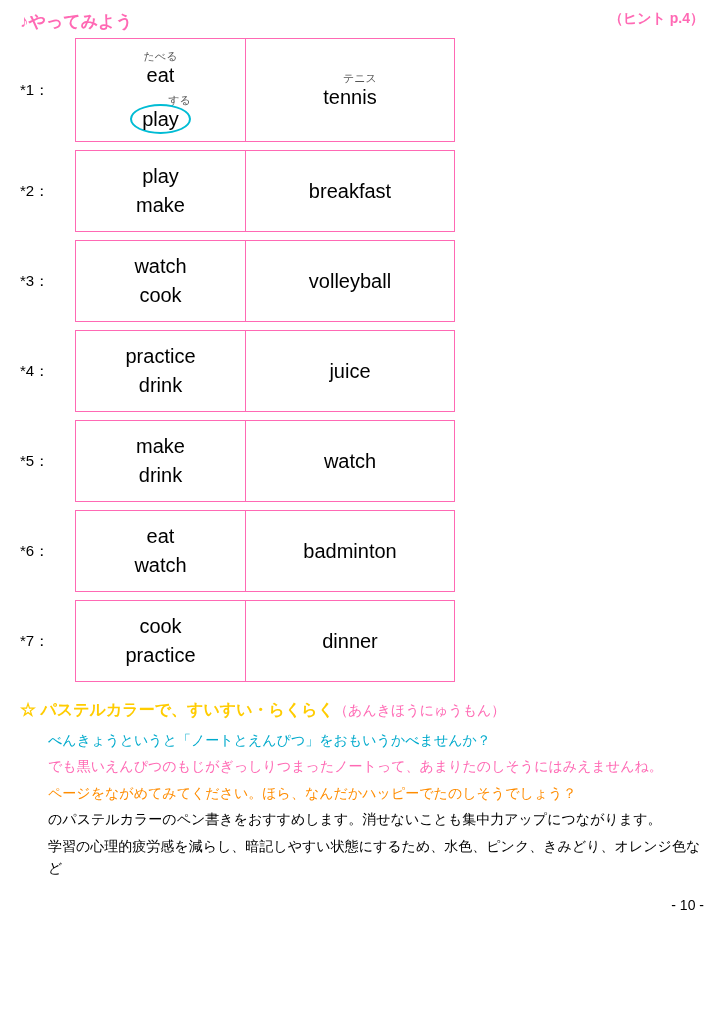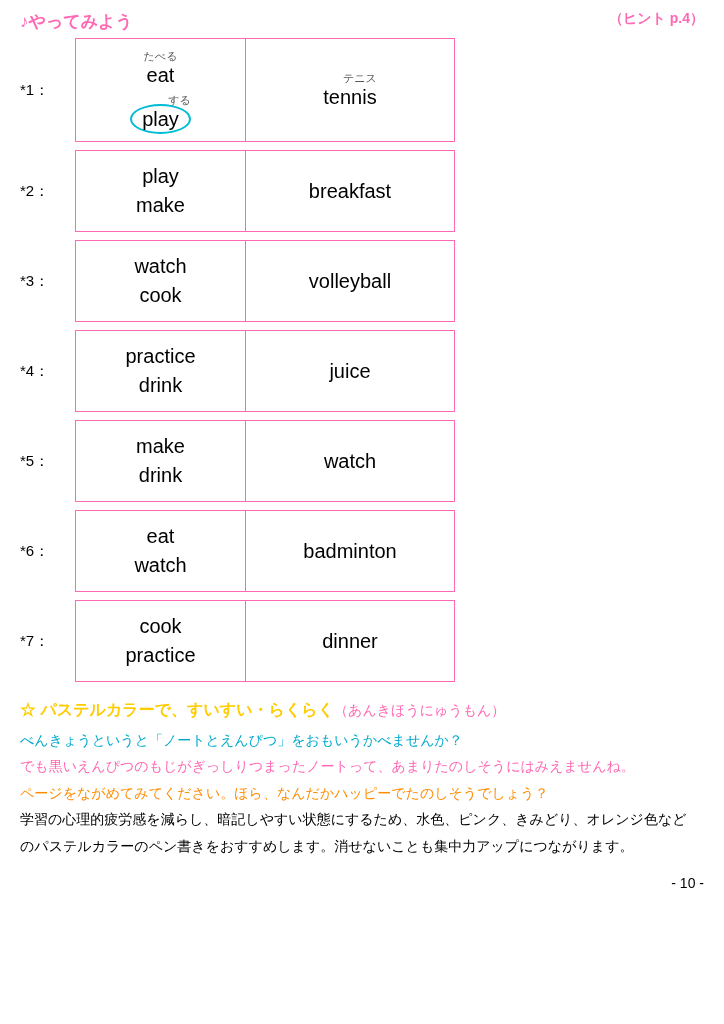--- a/index.html
+++ b/index.html
@@ -107,20 +107,21 @@
     .pastel-title .sub {
       color: #ff69b4;
       font-size: 14px;
       font-weight: normal;
     }
 
     .pastel-line {
       margin-bottom: 4px;
       font-size: 14px;
       line-height: 1.6;
+      margin-left: 28px;
     }
 
     .page-num {
       text-align: right;
       margin-top: 18px;
       font-size: 14px;
       color: #000;
     }
 
     .note-label {
@@ -225,18 +226,18 @@
   </div>
 
 <div class="pastel-section">
   <div class="pastel-title">
     <span style="color:#ffcc00;">☆ パステルカラーで、すいすい・らくらく</span><span class="sub" style="color:#ff69b4;">（あんきほうにゅうもん）</span>
   </div>
   <div id="pastel-lines">
       <div class="pastel-line" style="color: rgb(0, 170, 204);">べんきょうというと「ノートとえんぴつ」をおもいうかべませんか？</div>
       <div class="pastel-line" style="color: rgb(255, 105, 180);">でも黒いえんぴつのもじがぎっしりつまったノートって、あまりたのしそうにはみえませんね。</div>
       <div class="pastel-line" style="color: rgb(255, 140, 0);">ページをながめてみてください。ほら、なんだかハッピーでたのしそうでしょう？</div>
+      <div class="pastel-line" style="color: rgb(0, 0, 0);">のパステルカラーのペン書きをおすすめします。消せないことも集中力アップにつながります。</div>
       <div class="pastel-line" style="color: rgb(0, 0, 0);">学習の心理的疲労感を減らし、暗記しやすい状態にするため、水色、ピンク、きみどり、オレンジ色など</div>
-      <div class="pastel-line" style="color: rgb(0, 0, 0);">のパステルカラーのペン書きをおすすめします。消せないことも集中力アップにつながります。</div>
     </div>
 </div>
 
 <div class="page-num">- 10 -</div>
 
 </body></html>

